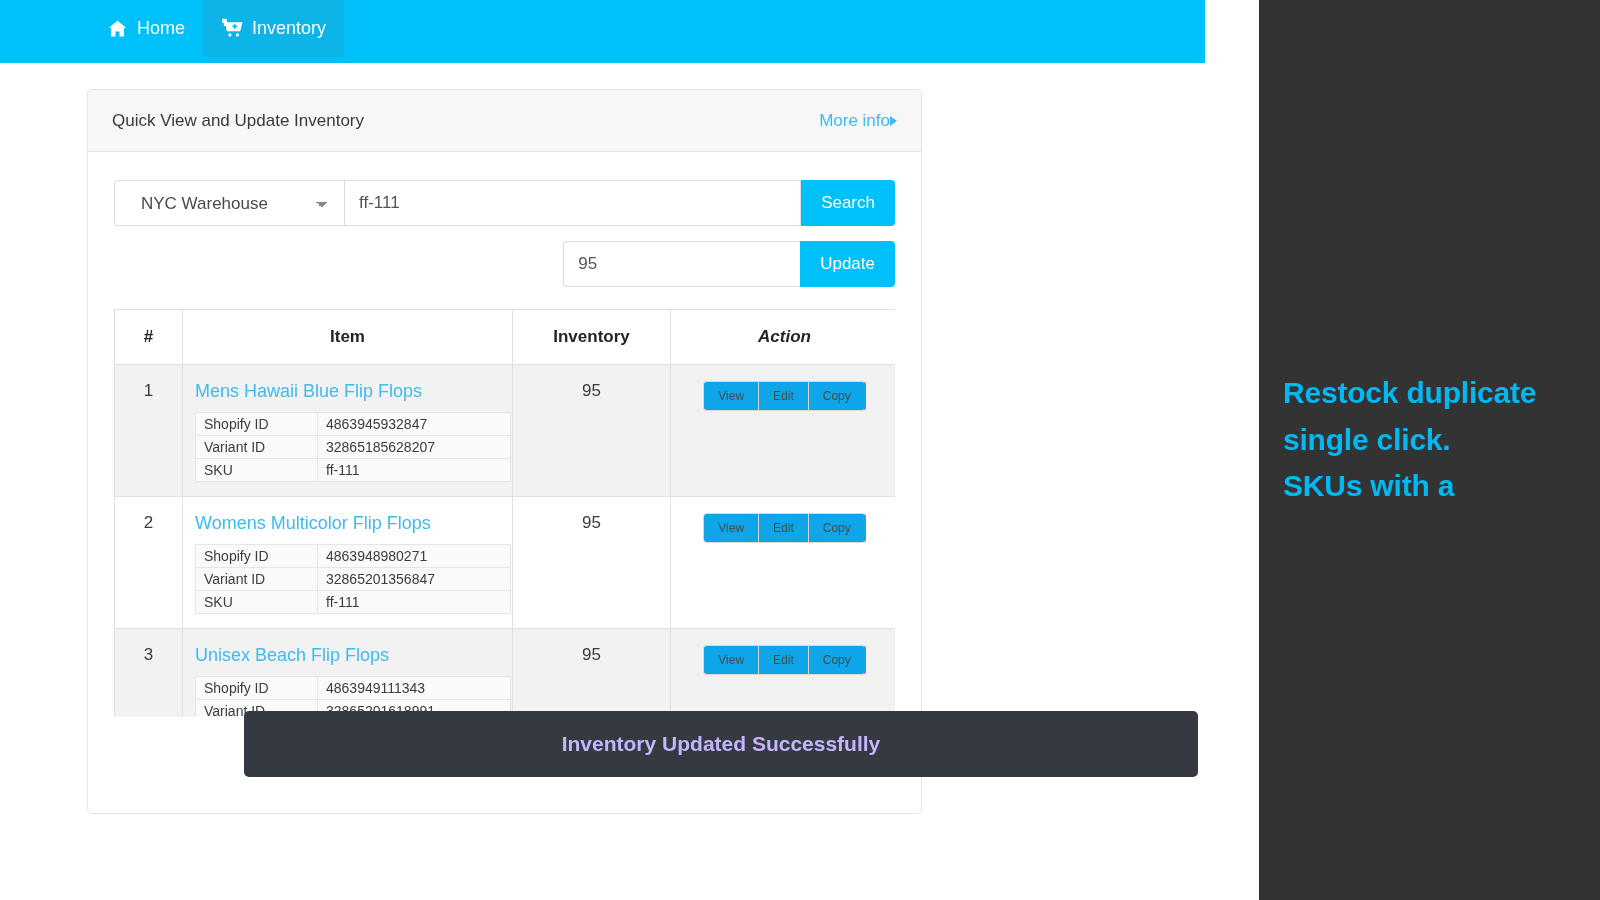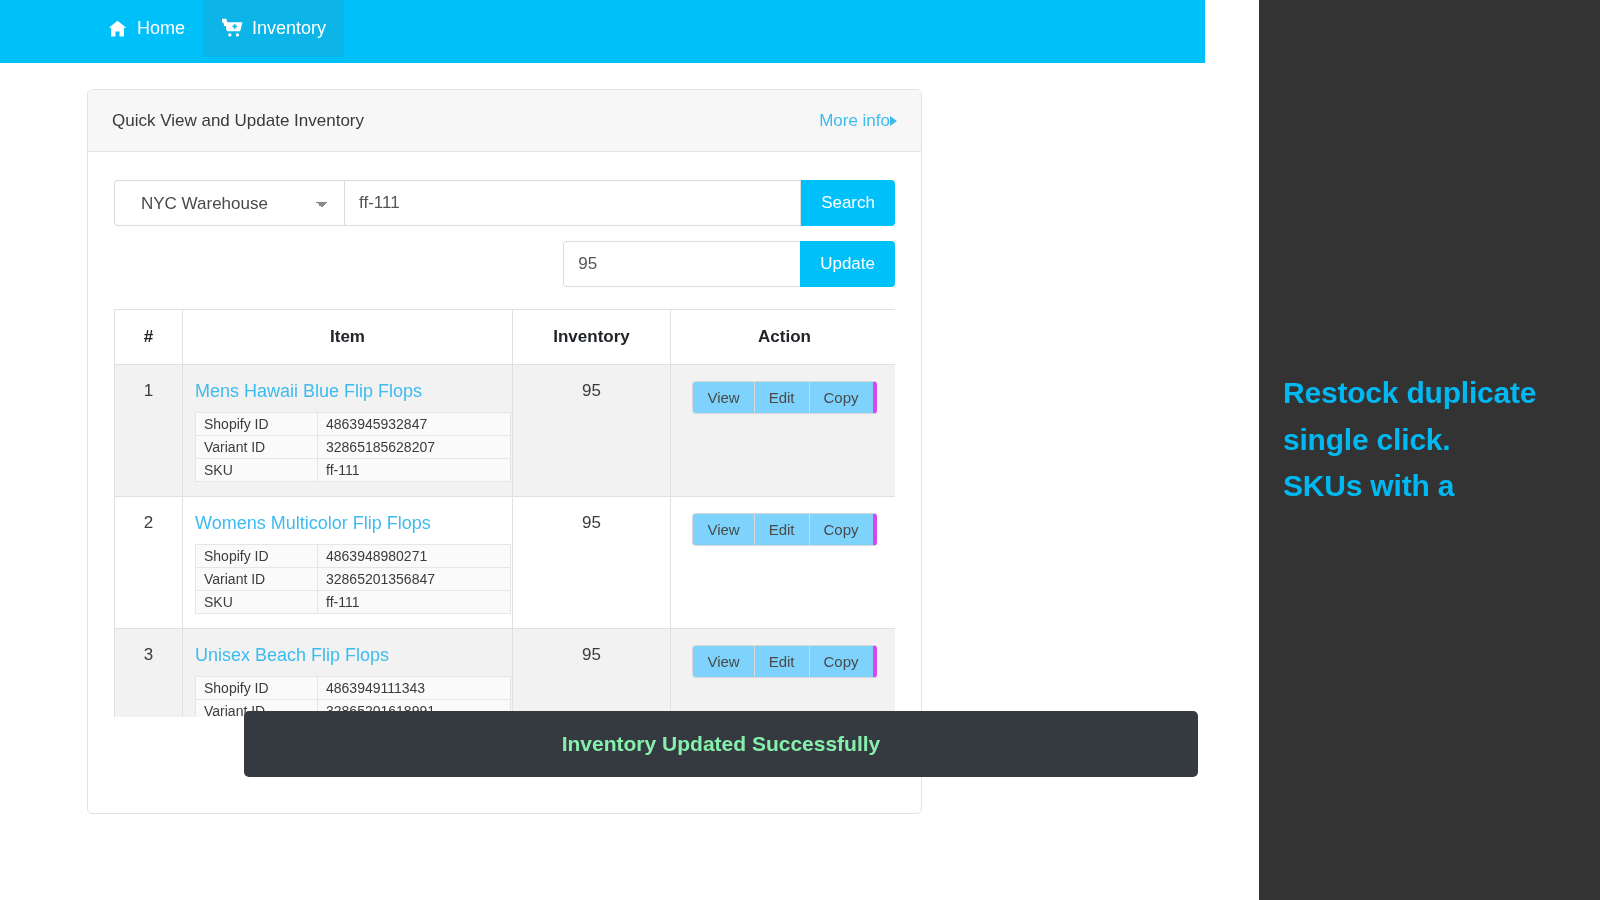--- a/index.html
+++ b/index.html
@@ -148,21 +148,21 @@
   .inv-table td {
     border: 1px solid #e0e0e0;
     vertical-align: top;
     padding: 14px 12px;
     background: #ffffff;
   }
   .inv-table tbody tr.striped td { background: #f2f2f2; }
   .col-num { width: 68px; }
   .col-item { width: 330px; }
   .col-inv { width: 158px; }
-  .col-act { width: 228px; }
+  .col-act { width: 228px; font-style: italic; }
   .cell-num { text-align: center; font-size: 17px; color: #3c3c3c; padding-top: 16px !important; }
   .cell-inv { text-align: center; font-size: 17px; color: #3c3c3c; padding-top: 16px !important; }
   .cell-act { text-align: center; }
 
   .item-link {
     display: block;
     font-size: 18px; color: #3dbbef;
     text-decoration: none;
     padding: 2px 0 10px 0;
     cursor: pointer;
@@ -177,39 +177,39 @@
     border: 1px solid #e6e6e6 !important;
     padding: 3px 8px !important;
     color: #3c3c3c;
     vertical-align: middle;
     background: #fafafa !important;
   }
   .detail-label { width: 122px; }
 
   .btn-group { display: inline-flex; margin-top: 2px; }
   .btn-group .btn {
-    background: #7dd3fc;
+    background: #0ea5e9;
     border: 1px solid #d8d8d8;
     border-right: none;
     font-family: "Liberation Sans", sans-serif;
-    font-size: 15px; color: #4a4a4a;
+    font-size: 12px; color: #4a4a4a;
     padding: 7px 14px;
     cursor: pointer;
   }
   .btn-group .btn:first-child { border-radius: 4px 0 0 4px; }
-  .btn-group .btn:last-child { border-right: 4px solid #d946ef; border-radius: 0 4px 4px 0; }
+  .btn-group .btn:last-child { border-right: 1px solid #d946ef; border-radius: 0 4px 4px 0; }
 
   
   .toast {
     position: absolute; left: 244px; top: 711px;
     width: 954px; height: 66px;
     background: #343a40;
     border-radius: 5px;
     display: flex; align-items: center; justify-content: center;
-    color: #86efac;
+    color: #c4b5fd;
     font-size: 21px; font-weight: bold;
   }
 
   
   .table-clip { max-height: 430px; overflow: hidden; }
 </style>
 </head>
 <body>
 
 <div id="root">

